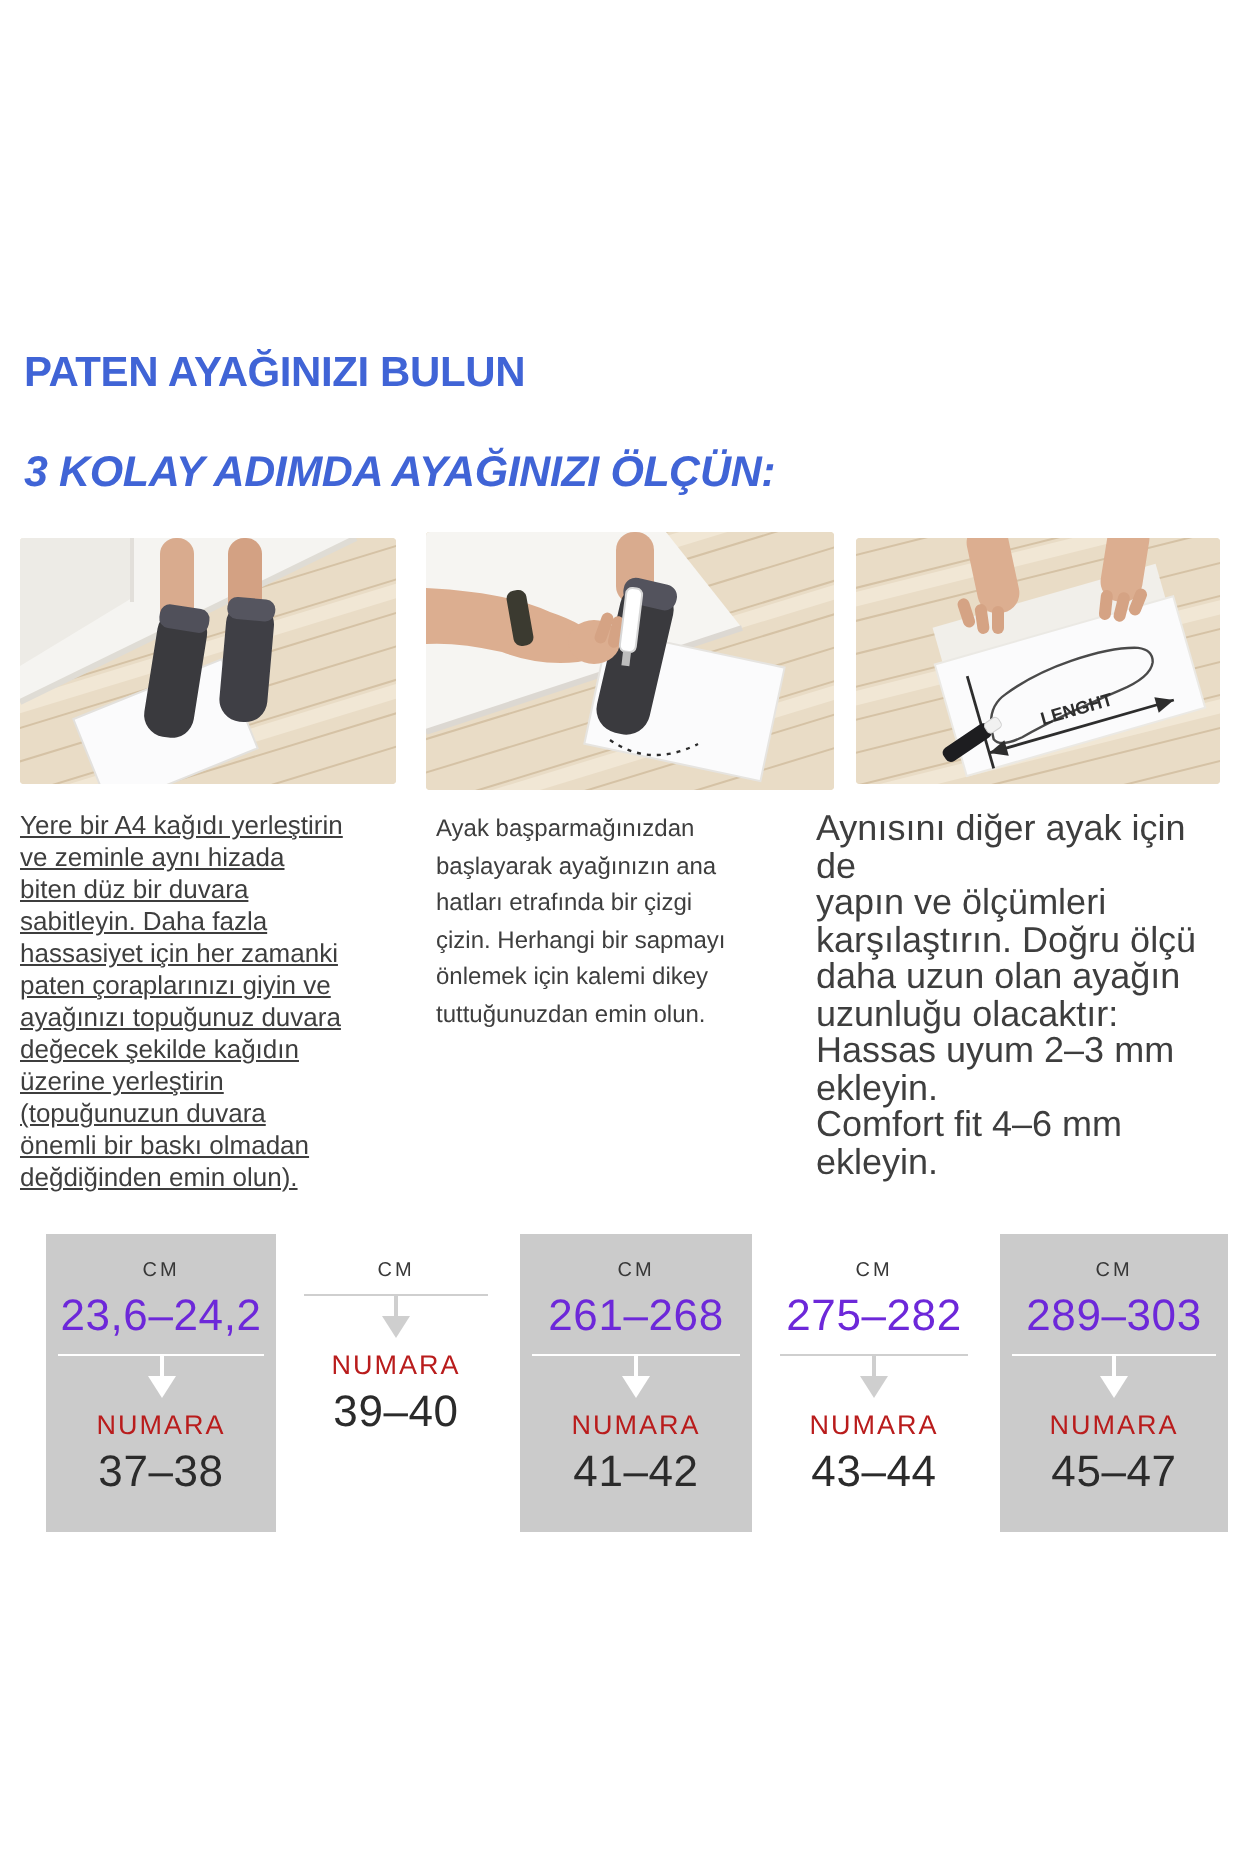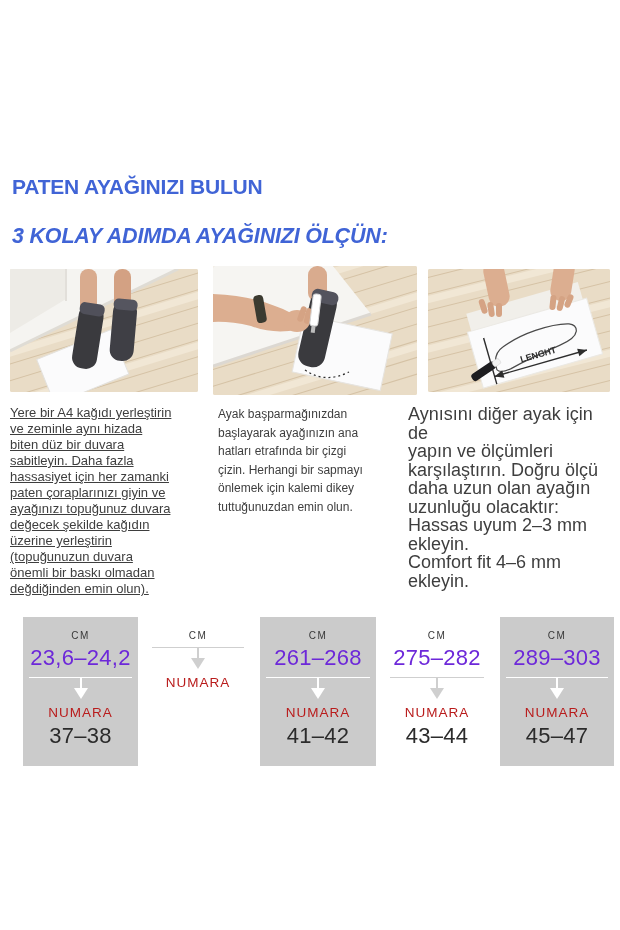--- a/index.html
+++ b/index.html
@@ -262,20 +262,21 @@
   </div>
 
   <div class="sizecol c2">
     <div class="cm-label">CM</div>
     <div class="divider"></div>
     <div class="arrow-wrap"><svg width="16" height="22" viewBox="0 0 16 22">
           <line x1="8" y1="0" x2="8" y2="11" stroke="currentColor" stroke-width="2"></line>
           <polygon points="1,10 15,10 8,21" fill="currentColor"></polygon>
         </svg></div>
     <div class="num-label">NUMARA</div>
+    <div class="num-value">39–40</div>
   </div>
 
   <div class="sizecol c3 gray">
     <div class="cm-label">CM</div>
     <div class="cm-value">261–268</div>
     <div class="divider"></div>
     <div class="arrow-wrap"><svg width="16" height="22" viewBox="0 0 16 22">
           <line x1="8" y1="0" x2="8" y2="11" stroke="currentColor" stroke-width="2"></line>
           <polygon points="1,10 15,10 8,21" fill="currentColor"></polygon>
         </svg></div>

